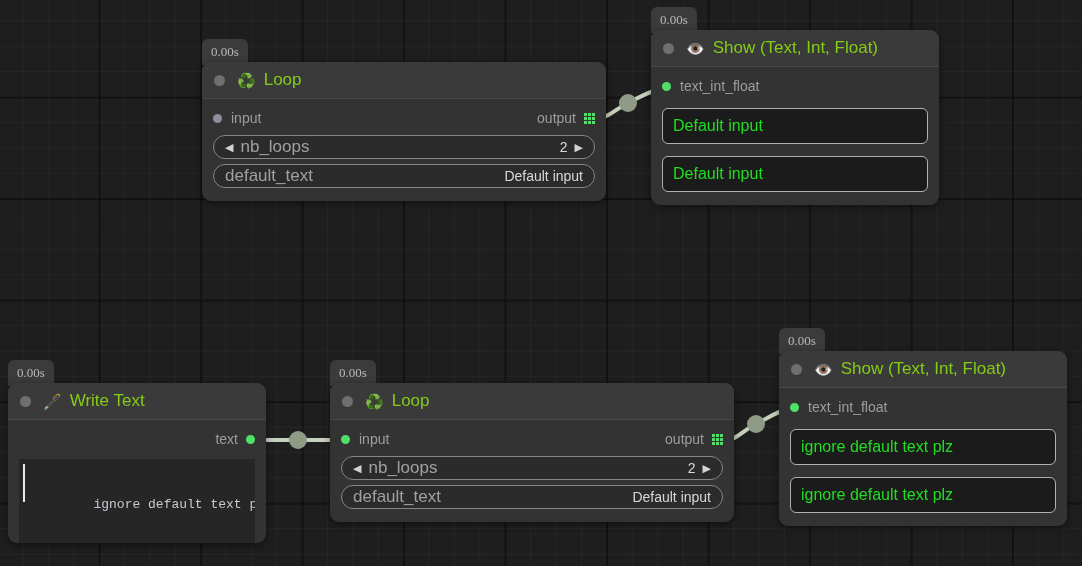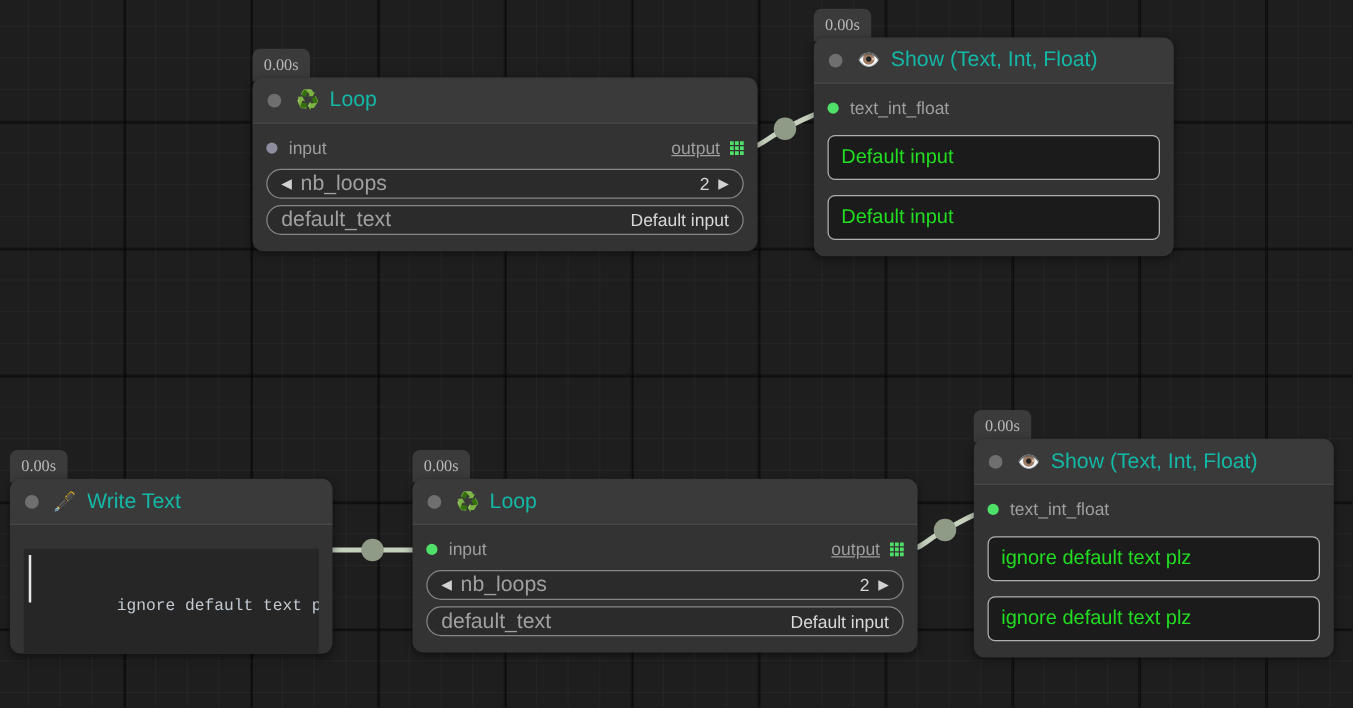--- a/index.html
+++ b/index.html
@@ -74,21 +74,21 @@
     margin-right: 12px;
   }
   .node-emoji {
     font-size: 15px;
     line-height: 1;
     margin-right: 8px;
     flex: 0 0 auto;
     display: inline-block;
   }
   .node-title {
-    color: #14b8a6;
+    color: #84cc16;
     font-size: 17px;
     white-space: nowrap;
     overflow: hidden;
   }
   .node-body {
     padding: 9px 11px 13px 11px;
   }
 
   
   .socket-row {
@@ -108,21 +108,20 @@
     color: #9e9e9e;
     font-size: 14px;
     margin-left: 9px;
     white-space: nowrap;
     text-align: right;
   }
   .spacer { flex: 1 1 auto; }
   .sock-label.right {
     margin-left: 0;
     margin-right: 8px;
-    text-decoration: underline;
   }
   .grid-sock {
     width: 11px; height: 11px;
     flex: 0 0 auto;
     display: grid;
     grid-template-columns: repeat(3, 1fr);
     grid-template-rows: repeat(3, 1fr);
     gap: 1px;
   }
   .grid-sock i {
@@ -274,20 +273,24 @@
 
   <div class="time-badge" style="left:8px; top:360px;">0.00s</div>
 
   <div class="node" style="left:8px; top:383px; width:258px;">
     <div class="node-header">
       <div class="collapse-dot"></div>
       <span class="node-emoji">🖋️</span>
       <span class="node-title">Write Text</span>
     </div>
     <div class="node-body" style="padding-bottom:0;">
+      <div class="socket-row" style="justify-content:flex-end;">
+        <span class="sock-label right">text</span>
+        <span class="sock-dot green"></span>
+      </div>
       <div class="text-editor">
         <span class="text-caret"></span>
         <span>ignore default text plz</span>
       </div>
     </div>
   </div>
 
   <div class="time-badge" style="left:330px; top:360px;">0.00s</div>
 
   <div class="node" style="left:330px; top:383px; width:404px;">

